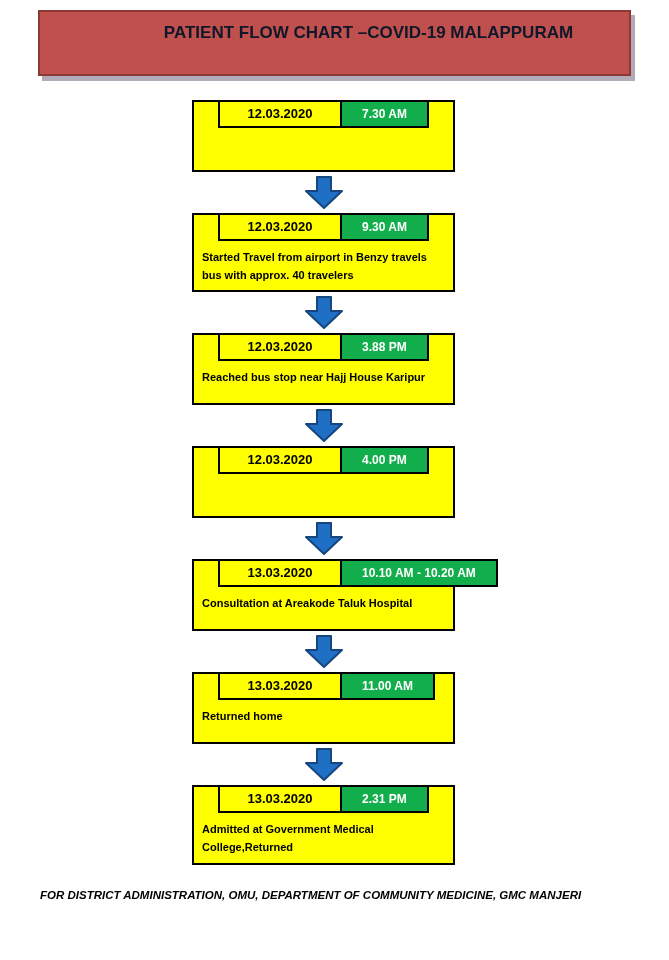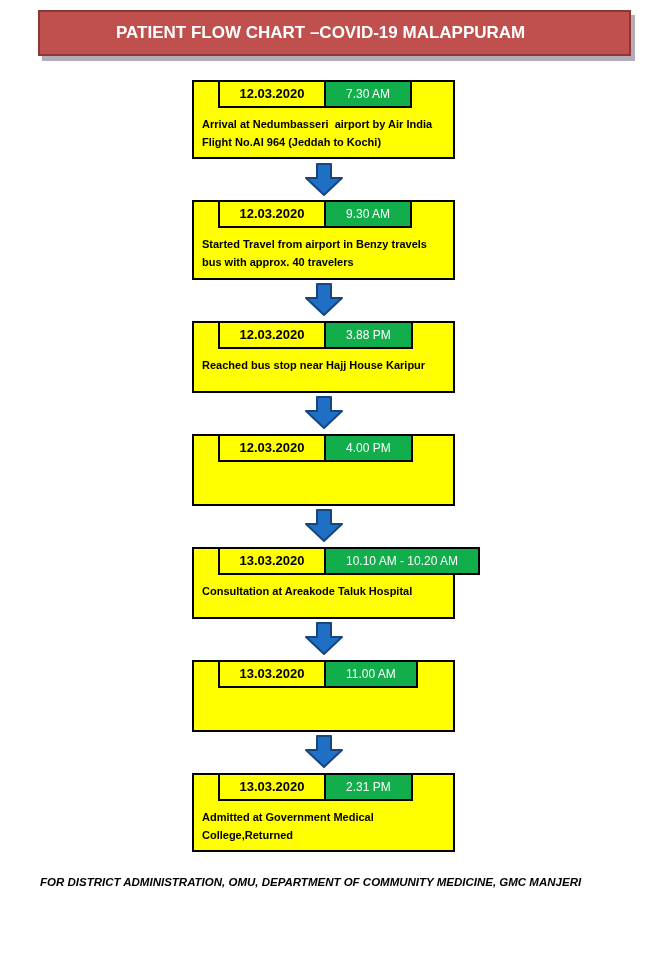--- a/index.html
+++ b/index.html
@@ -18,28 +18,29 @@
   html, body {
     margin: 0; padding: 0;
     width: 669px; height: 960px;
     background: #ffffff;
     overflow: hidden;
     font-family: "Liberation Sans", sans-serif;
     color: var(--text);
   }
   .header {
     margin: 10px 38px 0 38px;
-    height: 46px;
+    height: 66px;
     background: var(--header_bg);
     border: 2px solid var(--header_border);
     box-shadow: 4px 5px 0 var(--header_shadow);
-    color: #ffffff;
+    color: #0f172a;
     padding: 7px 8px 0 76px;
     line-height: 27px;
     font-size: 17px;
+    text-align: center;
   }
   .header .line1 { font-weight: bold; white-space: nowrap; }
   .header .line2 { white-space: nowrap; }
   .header .line2 .bold { font-weight: bold; }
   .header .line2 .rest { font-weight: normal; }
 
   .flow {
     width: 263px;
     margin: 24px 0 0 192px;
   }
@@ -48,37 +49,37 @@
     border: 2px solid var(--box_border);
     min-height: 72px;
   }
   .bar {
     display: flex;
     align-items: stretch;
     padding-left: 24px;
     margin-top: -2px;
   }
   .date-box {
-    width: 108px;
+    width: 124px;
     height: 28px;
     border: 2px solid var(--box_border);
     background: var(--box_bg);
     text-align: center;
     font-weight: bold;
     font-size: 13px;
     line-height: 24px;
     flex: 0 0 auto;
   }
   .time-badge {
     height: 28px;
     border: 2px solid var(--box_border);
     border-left: none;
     background: var(--green);
     color: var(--time_text);
-    font-weight: normal;
+    font-weight: bold;
     font-size: 12px;
     line-height: 24px;
     text-align: right;
     padding: 0 20px;
     flex: 0 0 auto;
   }
   .desc {
     font-size: 11px;
     font-weight: bold;
     line-height: 1.65;
@@ -106,22 +107,20 @@
   <div class="line1">PATIENT FLOW CHART –COVID-19 MALAPPURAM</div>
 </div>
 
 <div class="flow" id="flow">
   <div class="step">
     <div class="box">
       <div class="bar">
         <div class="date-box date-label">12.03.2020</div>
         <div class="time-badge time-label">7.30 AM</div>
       </div>
-      <div class="desc desc-label">Arrival at Nedumbasseri  airport by Air India
-Flight No.AI 964 (Jeddah to Kochi)</div>
     </div>
     <div class="arrow-wrap">
       <svg width="38" height="34" viewBox="0 0 38 34" aria-hidden="true">
         <polygon points="12,1 26,1 26,15 37,15 19,32 1,15 12,15" style="fill:var(--arrow_fill);stroke:var(--arrow_stroke);stroke-width:2;stroke-linejoin:round"></polygon>
       </svg>
     </div>
   </div>
 
   <div class="step">
     <div class="box">
@@ -182,20 +181,21 @@
       </svg>
     </div>
   </div>
 
   <div class="step">
     <div class="box">
       <div class="bar">
         <div class="date-box date-label">13.03.2020</div>
         <div class="time-badge time-label">11.00 AM</div>
       </div>
+      <div class="desc desc-label">Returned home</div>
     </div>
     <div class="arrow-wrap">
       <svg width="38" height="34" viewBox="0 0 38 34" aria-hidden="true">
         <polygon points="12,1 26,1 26,15 37,15 19,32 1,15 12,15" style="fill:var(--arrow_fill);stroke:var(--arrow_stroke);stroke-width:2;stroke-linejoin:round"></polygon>
       </svg>
     </div>
   </div>
 
   <div class="step">
     <div class="box">

